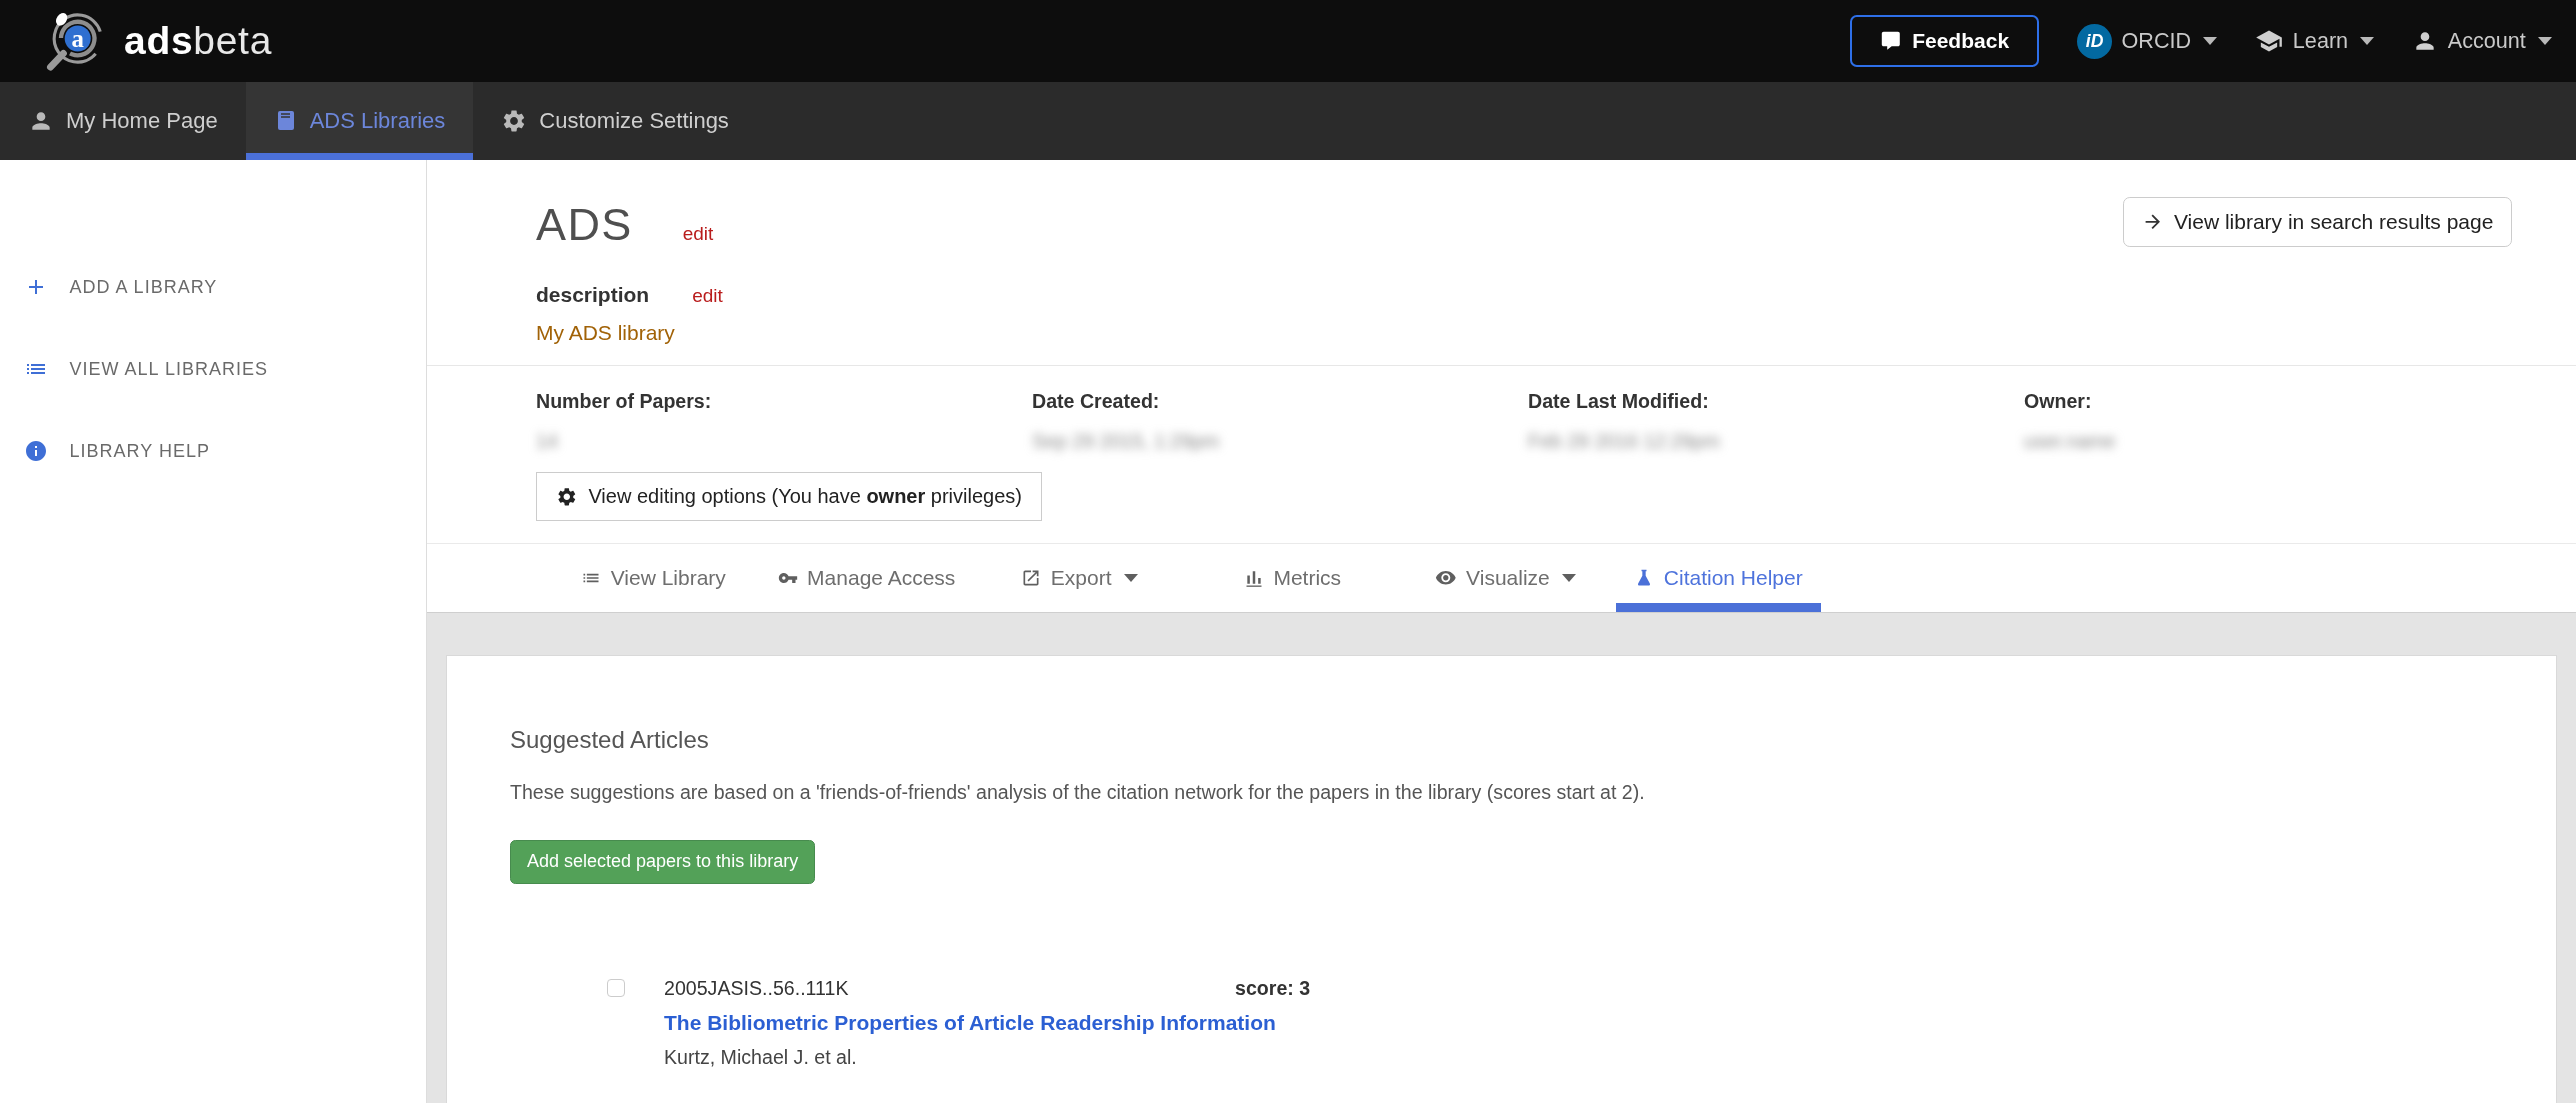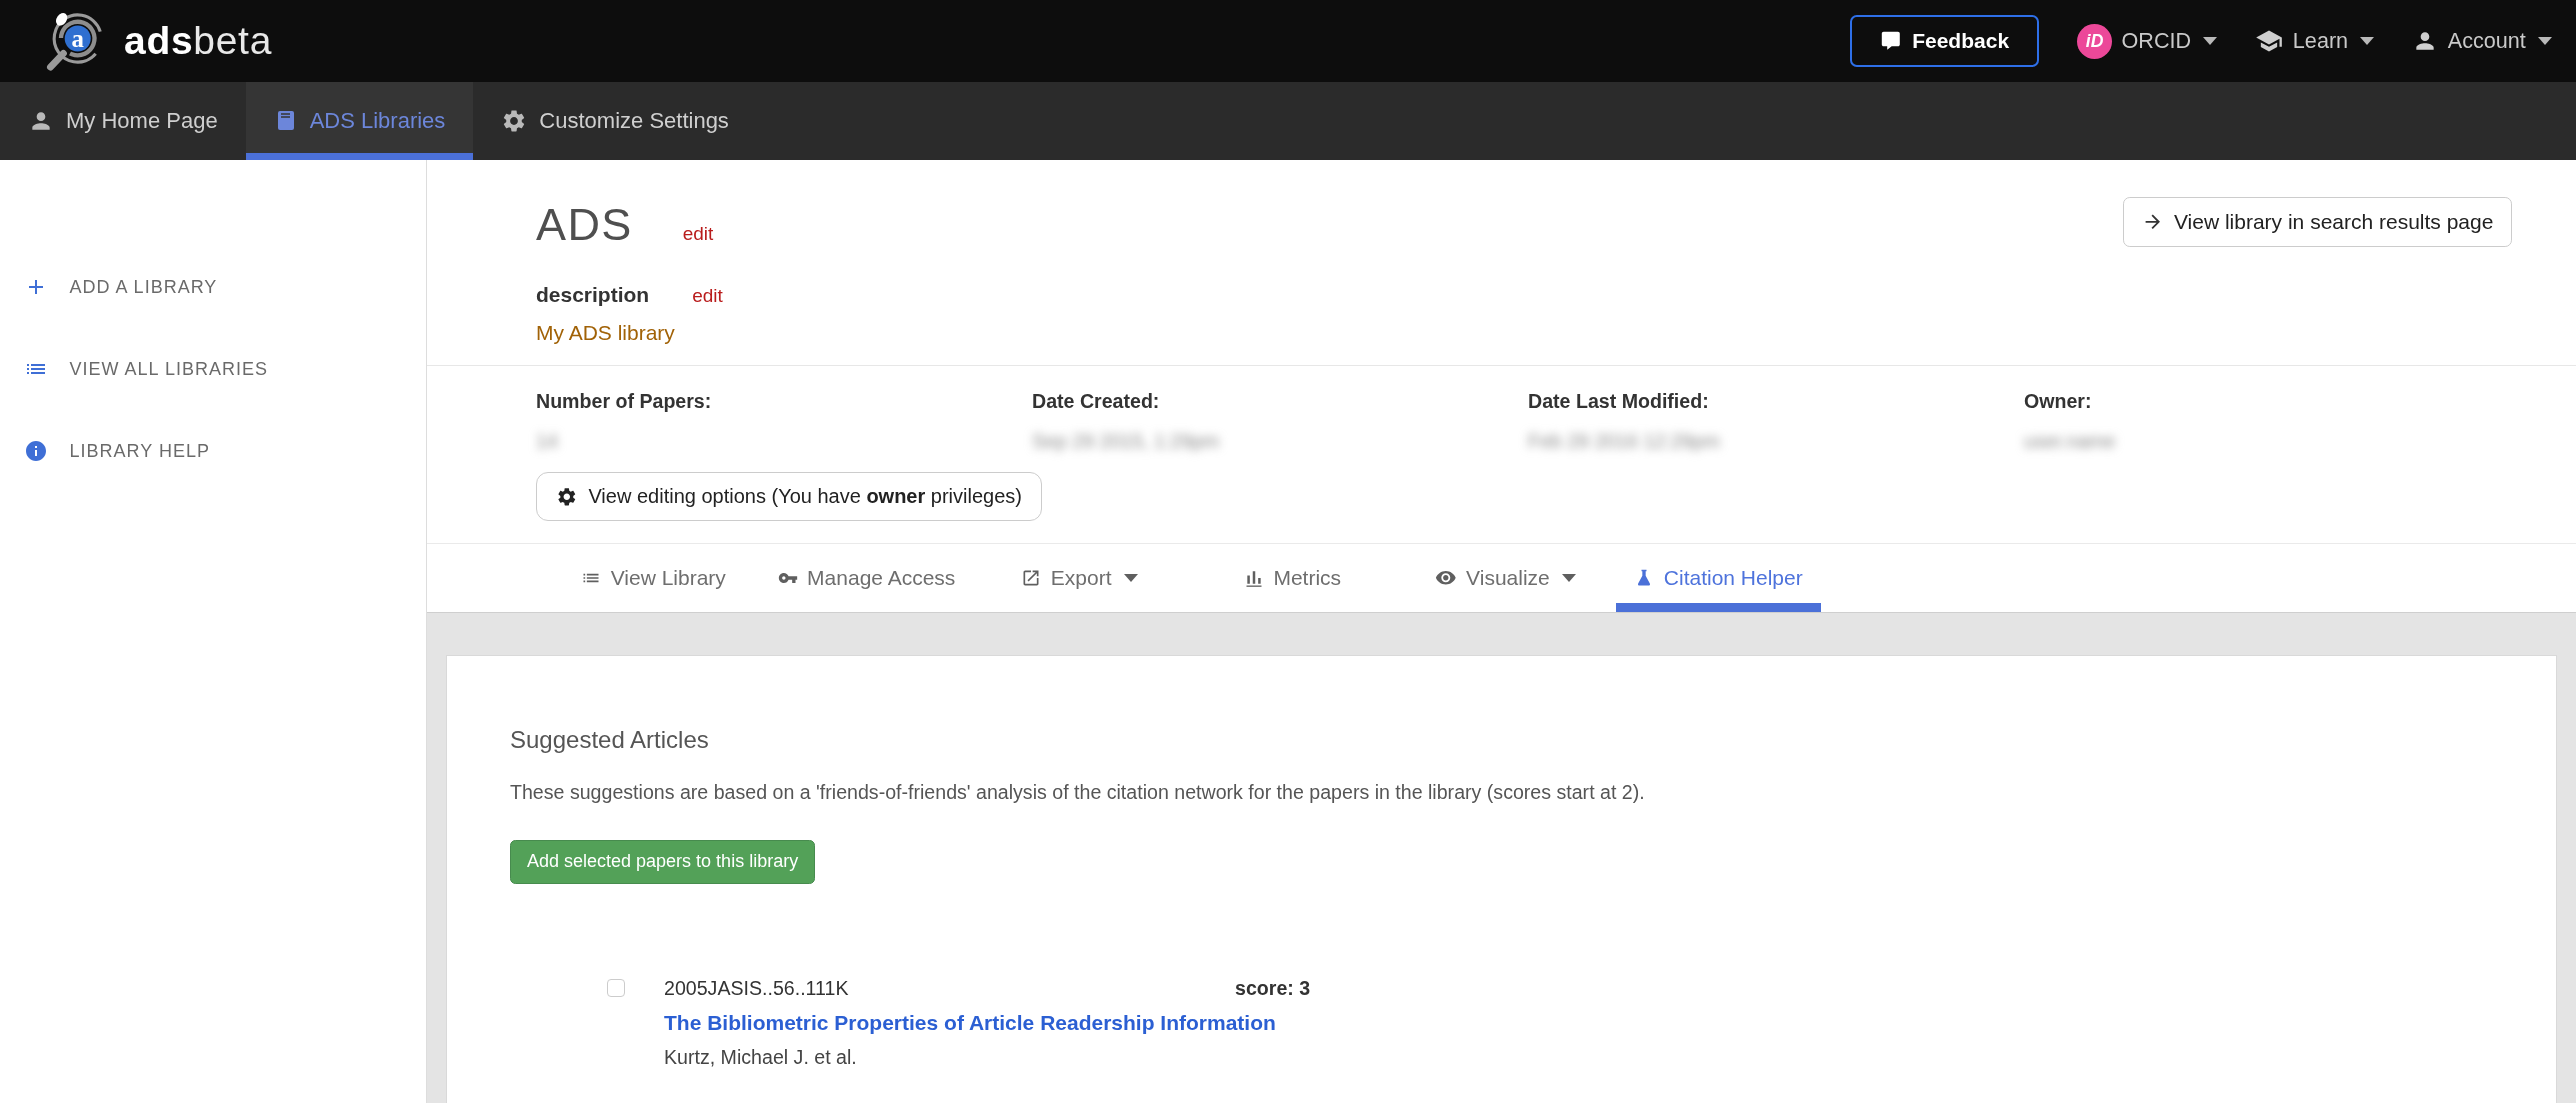--- a/index.html
+++ b/index.html
@@ -13,21 +13,21 @@
   .brand-text { font-size:39px; color:#fff; letter-spacing:0.7px; }
   .brand-text b { font-weight:700; }
   .brand-text span { font-weight:300; color:#e8e8e8; }
   .nav1-right { display:flex; align-items:center; gap:38px; }
   .feedback-btn { display:flex; align-items:center; gap:10.8px; background:transparent;
           border:2.7px solid #2e6fe8; border-radius:6.8px; color:#fff; font-size:21px;
           font-weight:700; padding:12px 28px; cursor:pointer;
           font-family:"Liberation Sans", sans-serif; }
   .nav1-item { display:flex; align-items:center; gap:9.5px; color:#c9c9c9;
           font-size:21.6px; cursor:pointer; }
-  .orcid-badge { width:35px; height:35px; border-radius:50%; background:#ec4899;
+  .orcid-badge { width:35px; height:35px; border-radius:50%; background:#0369a1;
           color:#fff; font-weight:700; font-size:17.6px; display:flex;
           align-items:center; justify-content:center; font-style:italic; }
   .caret { width:0; height:0; border-left:7.4px solid transparent;
           border-right:7.4px solid transparent; border-top:8.8px solid #b9b9b9;
           margin-left:2.7px; }
 
   
   .nav2 { height:78px; background:#2b2b2b; display:flex; }
   .nav2-item { display:flex; align-items:center; gap:12px; padding:0 28px;
           color:#cfcfcf; font-size:22px; cursor:pointer; position:relative; }
@@ -63,21 +63,21 @@
 
   .meta-hr { margin:20px 0 0 0; border:none; border-top:1.4px solid #e7e7e7; }
   .meta-row { display:flex; padding:24px 0 0 109px; }
   .meta-col { width:496px; }
   .meta-label { font-size:19.6px; font-weight:700; color:#333; }
   .meta-value { margin-top:17.6px; font-size:19.6px; color:#8a8a8a;
           filter:blur(4.7px); user-select:none; }
   .meta-value.short { display:inline-block; }
 
   .editing-options-btn { margin:19px 0 0 109px; display:flex; align-items:center;
-          gap:10.8px; background:#fff; border:1.4px solid #ccc; border-radius:12px;
+          gap:10.8px; background:#fff; border:1.4px solid #ccc; border-radius:0;
           font-size:20px; color:#222; padding:12px 19px; width:fit-content;
           cursor:pointer; font-family:"Liberation Sans", sans-serif; }
   .tabs-hr { margin:21.6px 0 0 0; border:none; border-top:1.4px solid #eaeaea; }
 
   .lib-tabs { display:flex; padding-left:120px; height:68px; }
   .lib-tab { width:213px; display:flex; align-items:center; justify-content:center;
           gap:9.5px; color:#6e6e6e; font-size:21px; cursor:pointer;
           position:relative; }
   .lib-tab .ic { color:#5f5f5f; }
   .lib-tab .tcaret { border-top-color:#5f5f5f; }

